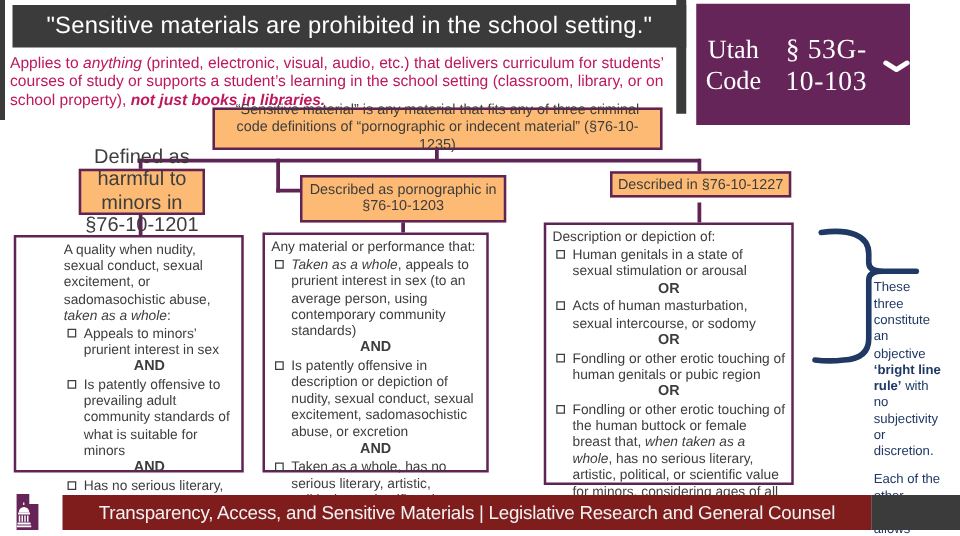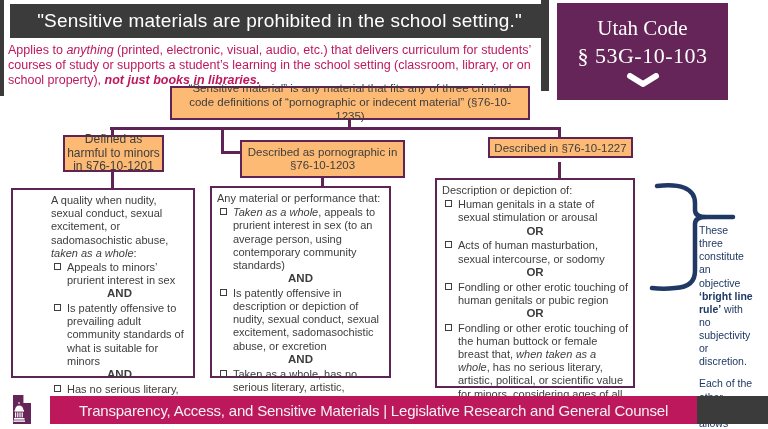--- a/index.html
+++ b/index.html
@@ -16,31 +16,31 @@
     display:flex;align-items:center;justify-content:center;font-size:19px;letter-spacing:.2px;
   }
   .intro-par{
     left:8px;top:43px;width:543px;color:#be185d;font-size:12.5px;line-height:1.18;
   }
   .intro-par .bi{font-weight:bold;font-style:italic;}
   
   .code-box{
     left:557px;top:3px;width:171px;height:97px;background:#662558;color:#fff;
     font-family:"Liberation Serif","DejaVu Serif",serif;text-align:center;
-    display:flex;flex-direction:column;align-items:center;justify-content:center;gap:2px;
+    display:flex;flex-direction:row;align-items:center;justify-content:center;gap:2px;
   }
   .code-box .l1{font-size:21px;}
   .code-box .l2{font-size:22px;letter-spacing:.5px;}
   
   .gbox{
     background:#fdba74;border:2px solid #5f2355;color:#3d3d3d;
     display:flex;align-items:center;justify-content:center;text-align:center;
   }
   .root-box{left:170px;top:86px;width:360px;height:34px;font-size:11.5px;line-height:1.2;padding:1px 6px;}
-  .hdr0{left:63px;top:135px;width:101px;height:37px;font-size:12px;line-height:1.15;}
+  .hdr0{left:63px;top:135px;width:101px;height:37px;font-size:16px;line-height:1.15;}
   .hdr1{left:240px;top:140px;width:165px;height:38px;font-size:11.5px;line-height:1.15;align-items:center;}
   .hdr2{left:488px;top:137px;width:145px;height:21px;font-size:11.5px;}
   .wbox{
     background:#fff;border:2px solid #5f2355;color:#3d3d3d;font-size:11px;line-height:1.2;
     padding:4px 5px 2px 5px;
   }
   .d0{left:11px;top:188px;width:184px;height:190px;padding-left:38px;}
   .d1{left:210px;top:186px;width:181px;height:192px;}
   .d2{left:435px;top:178px;width:200px;height:210px;}
   .item{display:flex;gap:6px;margin-top:1px;}
@@ -49,21 +49,21 @@
   .conn{text-align:center;font-weight:bold;font-size:11.5px;}
   .line{background:#5f2355;}
   
   .note{
     left:699px;top:224px;width:68px;color:#1f3864;font-size:10.5px;line-height:1.25;
   }
   .note .b{font-weight:bold;}
   .note p{margin:0 12px 9px 0;}
   
   .footer-bar{
-    left:50px;top:396px;width:647px;height:28px;background:#be185d;color:#f2f2f2;
+    left:50px;top:396px;width:647px;height:28px;background:#7f1d1d;color:#f2f2f2;
     display:flex;align-items:center;justify-content:center;font-size:15px;letter-spacing:-0.2px;
   }
   .footer-dark{left:697px;top:396px;width:71px;height:28px;background:#3b3b3b;}
   .logo{
     left:13px;top:395px;width:18px;height:29px;background:#662558;
     clip-path:polygon(0 0,58% 0,58% 28%,100% 28%,100% 100%,0 100%);
   }
   i{font-style:italic;}
 </style>
 </head>

